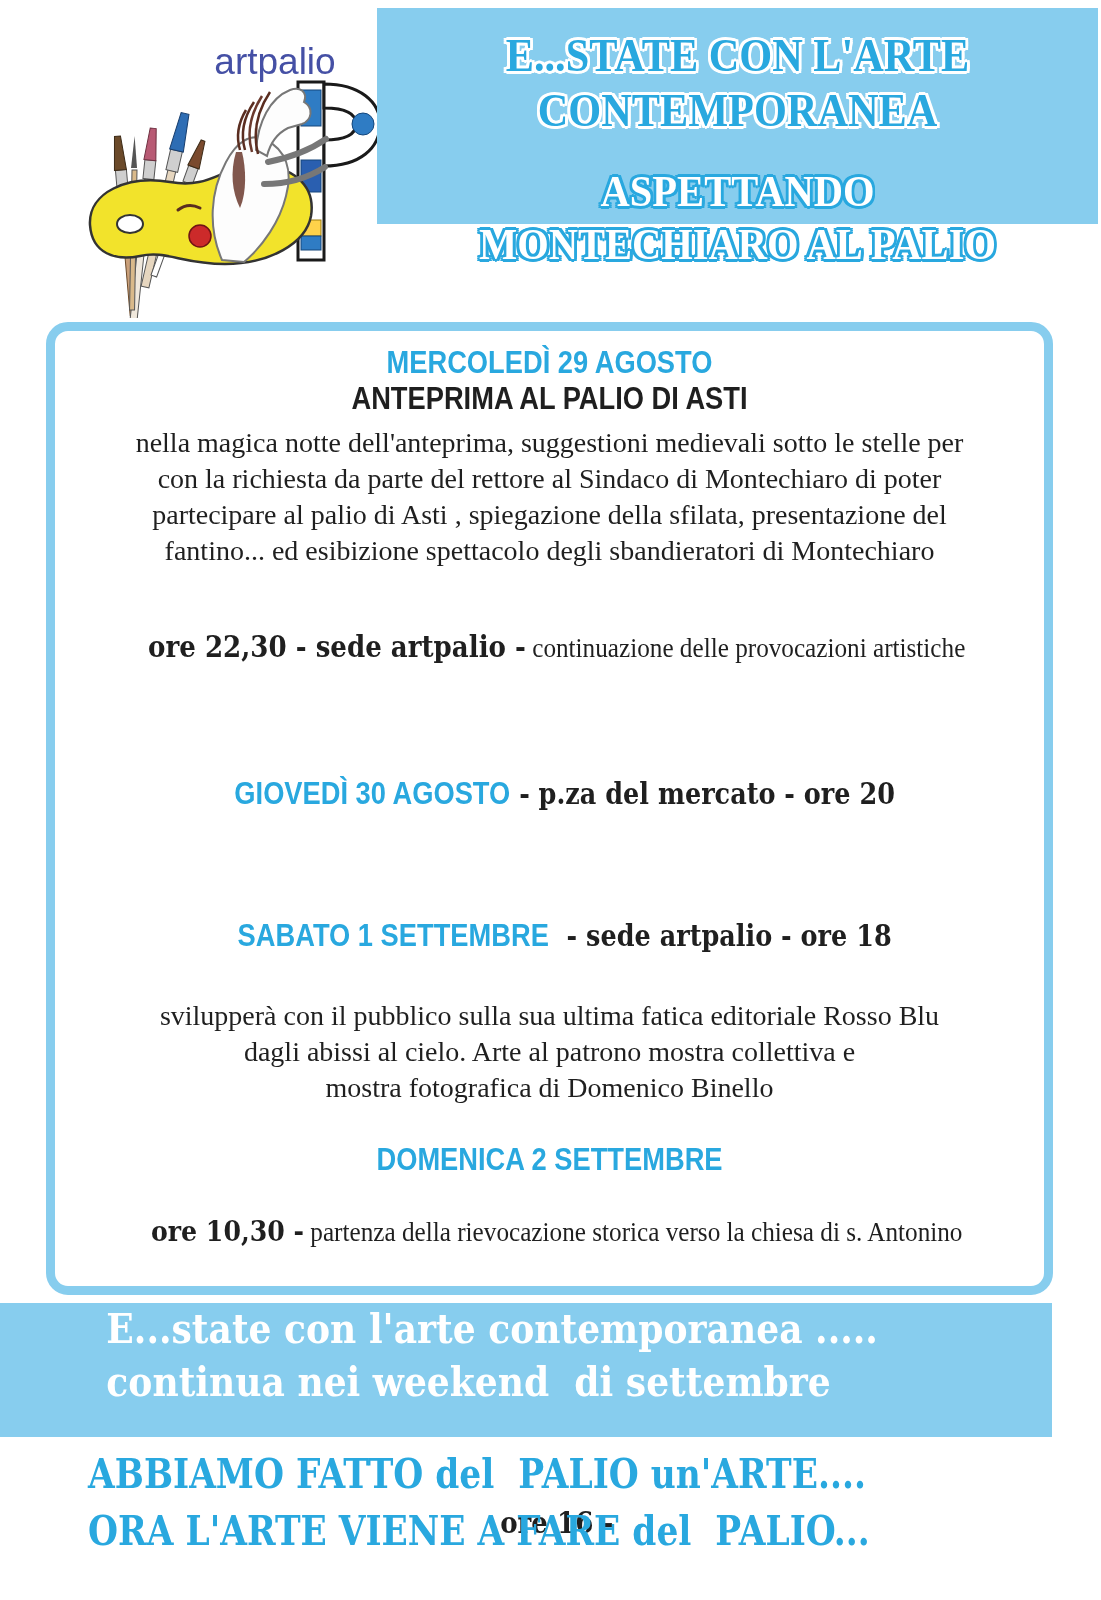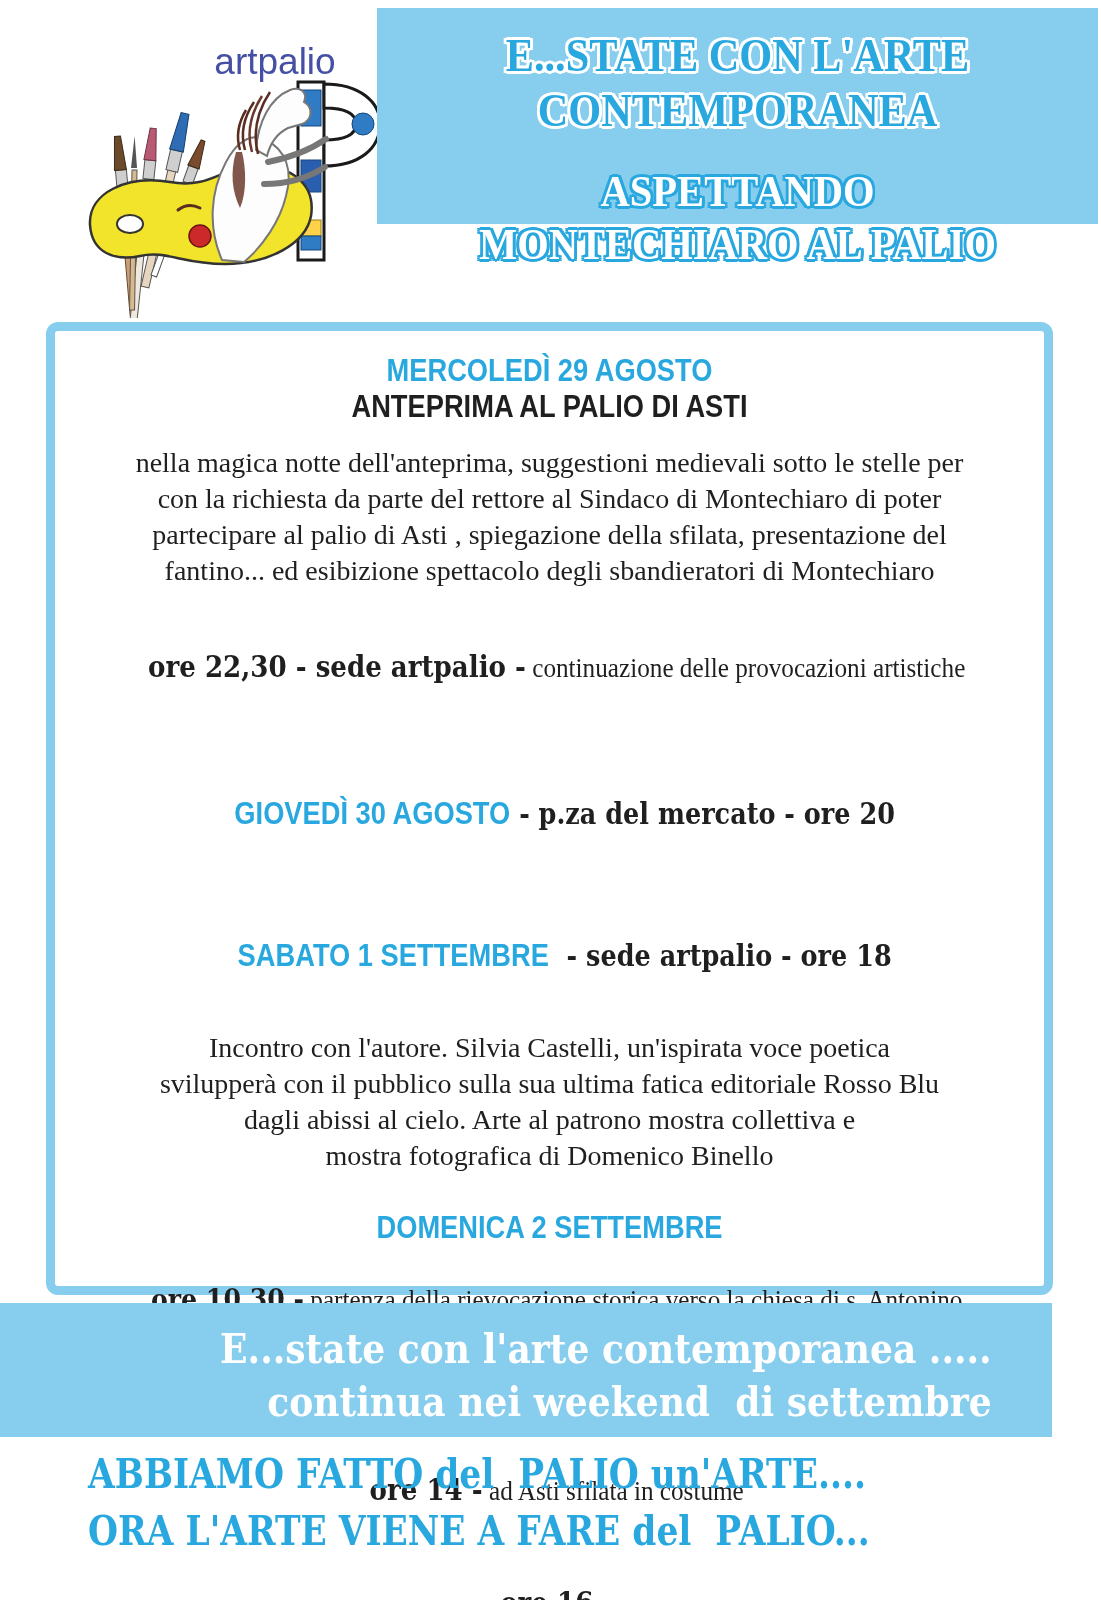--- a/index.html
+++ b/index.html
@@ -24,38 +24,38 @@
                   3px 2px 0 #fff,-3px 2px 0 #fff,3px -2px 0 #fff,-3px -2px 0 #fff;}
   .t2{font:700 45px/53px "Liberation Serif",serif;color:#fff;
       text-shadow:3px 0 0 var(--cyan),-3px 0 0 var(--cyan),0 3px 0 var(--cyan),0 -3px 0 var(--cyan),
                   2px 2px 0 var(--cyan),-2px 2px 0 var(--cyan),2px -2px 0 var(--cyan),-2px -2px 0 var(--cyan),
                   3px 2px 0 var(--cyan),-3px 2px 0 var(--cyan),3px -2px 0 var(--cyan),-3px -2px 0 var(--cyan);}
   .banner .pad-top{padding-top:20px;}
   .banner .gap{margin-top:27px;}
 
   
   .main-box{left:46px;top:322px;width:1007px;height:973px;border:9px solid var(--sky);
-            border-radius:12px;padding:22px 8px;text-align:center;}
+            border-radius:22px;padding:14px 8px;text-align:center;}
   .hd{font-family:"Liberation Sans","DejaVu Sans",sans-serif;font-weight:700;font-size:31px;line-height:36px;
       color:var(--cyan);white-space:pre;transform:scaleX(0.88);transform-origin:center;}
   .hd .dk{color:var(--ink);}
   .sub{color:var(--ink);}
   .para div{font:28px/36px "Liberation Serif",serif;color:var(--ink);white-space:pre;}
-  .para{margin-top:20px;}
+  .para{margin-top:8px;}
   .slab{font-family:"DejaVu Serif",serif;font-weight:700;font-size:29px;color:var(--ink);}
   .ser{font-family:"Liberation Serif",serif;font-size:28px;color:var(--ink);}
   .mixline{white-space:pre;transform:scaleX(0.9);transform-origin:center;line-height:36px;}
   .timeline{margin-top:24px;}
   .sec{margin-top:34px;}
   .sec2{margin-top:36px;}
   .afternoon{margin-top:22px;}
 
   
   .band{left:0;top:1303px;width:1052px;height:134px;background:var(--sky);}
-  .band-inner{padding-top:20px;padding-left:46px;text-align:right;}
+  .band-inner{padding-top:0;padding-left:46px;text-align:left;}
   .band .line{font-family:"DejaVu Serif",serif;font-weight:700;font-size:41px;line-height:53px;color:#fff;
               white-space:pre;transform:scaleX(0.88);transform-origin:center;}
 
   
   .closing{left:0;top:1446px;width:1101px;text-align:left;}
   .closing .line{font-family:"DejaVu Serif",serif;font-weight:700;font-size:41px;line-height:57px;color:var(--cyan);
                  white-space:pre;transform:scaleX(0.84);transform-origin:center;}
 </style>
 </head>
 <body>
@@ -147,21 +147,20 @@
   </div>
 
   <div class="hd sec">
     <span>GIOVEDÌ 30 AGOSTO</span><span class="dk" style="font-family:'DejaVu Serif',serif;font-size:29px;"> - p.za del mercato - ore 20</span>
   </div>
 
   <div class="hd sec">
     <span>SABATO 1 SETTEMBRE</span><span class="dk" style="font-family:'DejaVu Serif',serif;font-size:29px;">  - sede artpalio - ore 18</span>
   </div>
   <div class="para">
-    <div>Incontro con l'autore. Silvia Castelli, un'ispirata voce poetica</div>
     <div>svilupperà con il pubblico sulla sua ultima fatica editoriale Rosso Blu</div>
     <div>dagli abissi al cielo. Arte al patrono mostra collettiva e</div>
     <div>mostra fotografica di Domenico Binello</div>
   </div>
 
   <div class="hd sec2">DOMENICA 2 SETTEMBRE</div>
   <div class="mixline">
     <span class="slab" style="font-size:28px;">ore 10,30 -</span><span class="ser"> partenza della rievocazione storica verso la chiesa di s. Antonino</span>
   </div>
   <div class="para">

